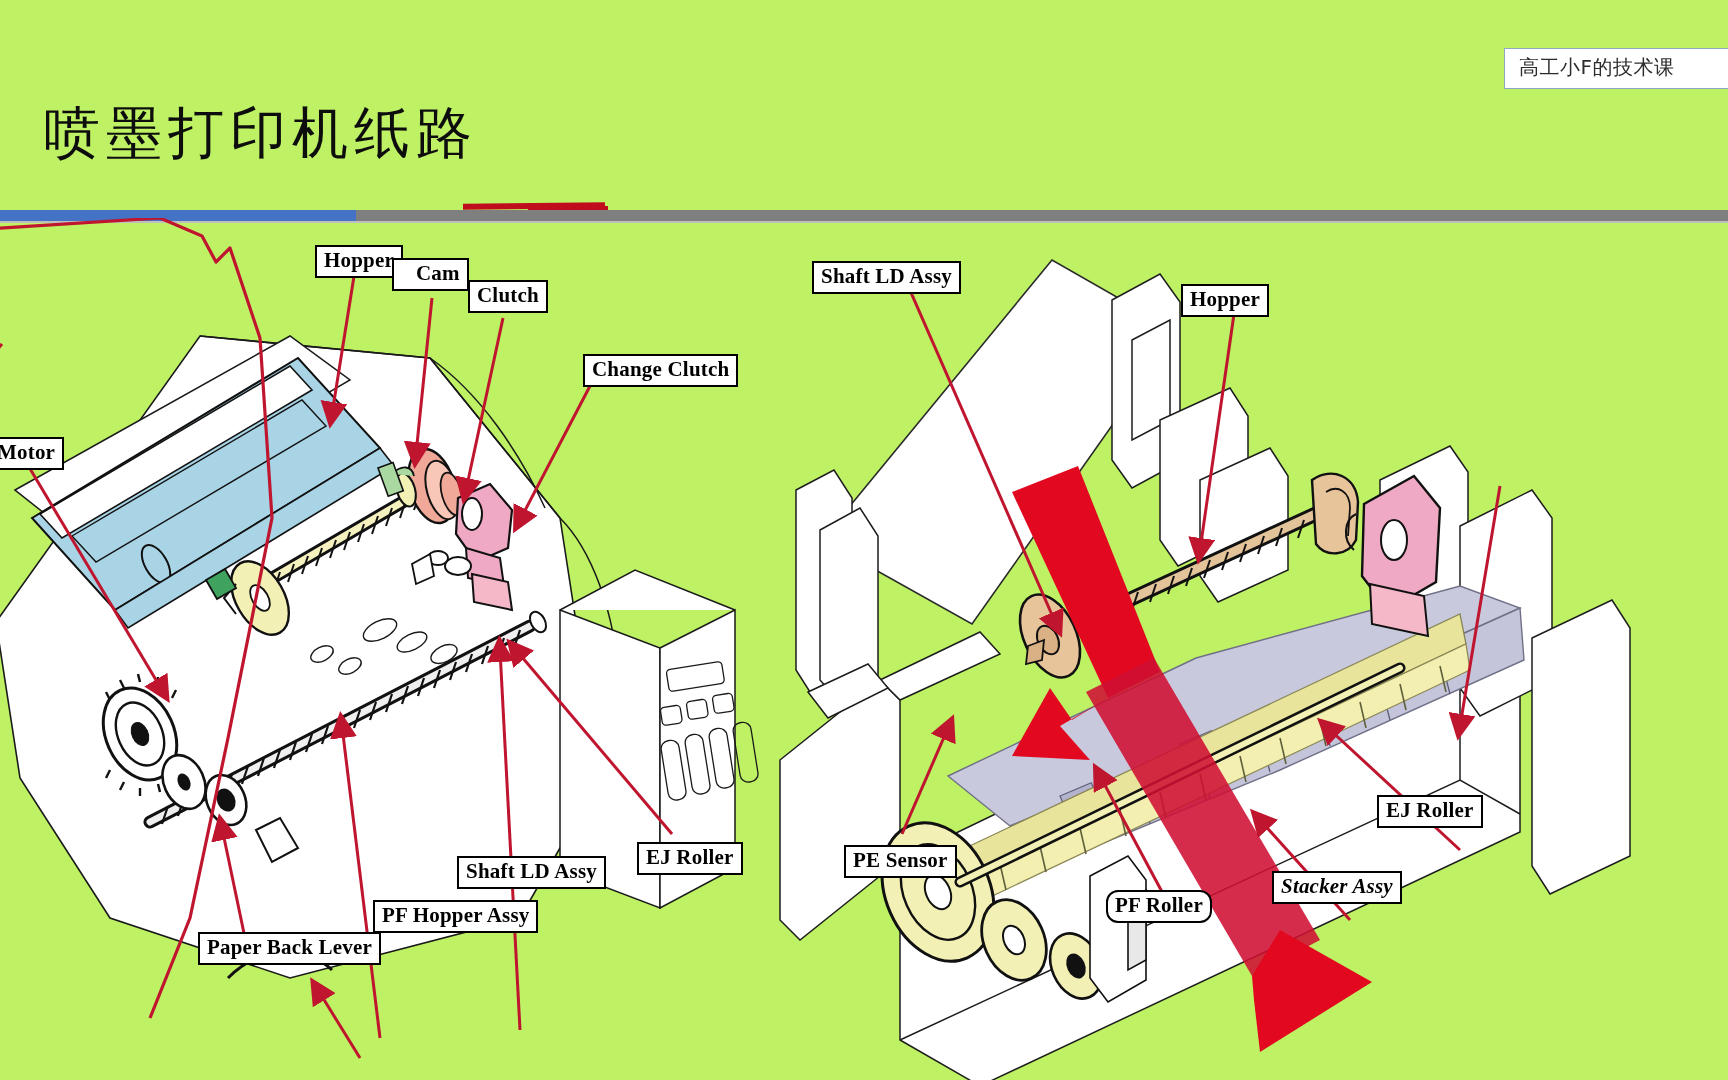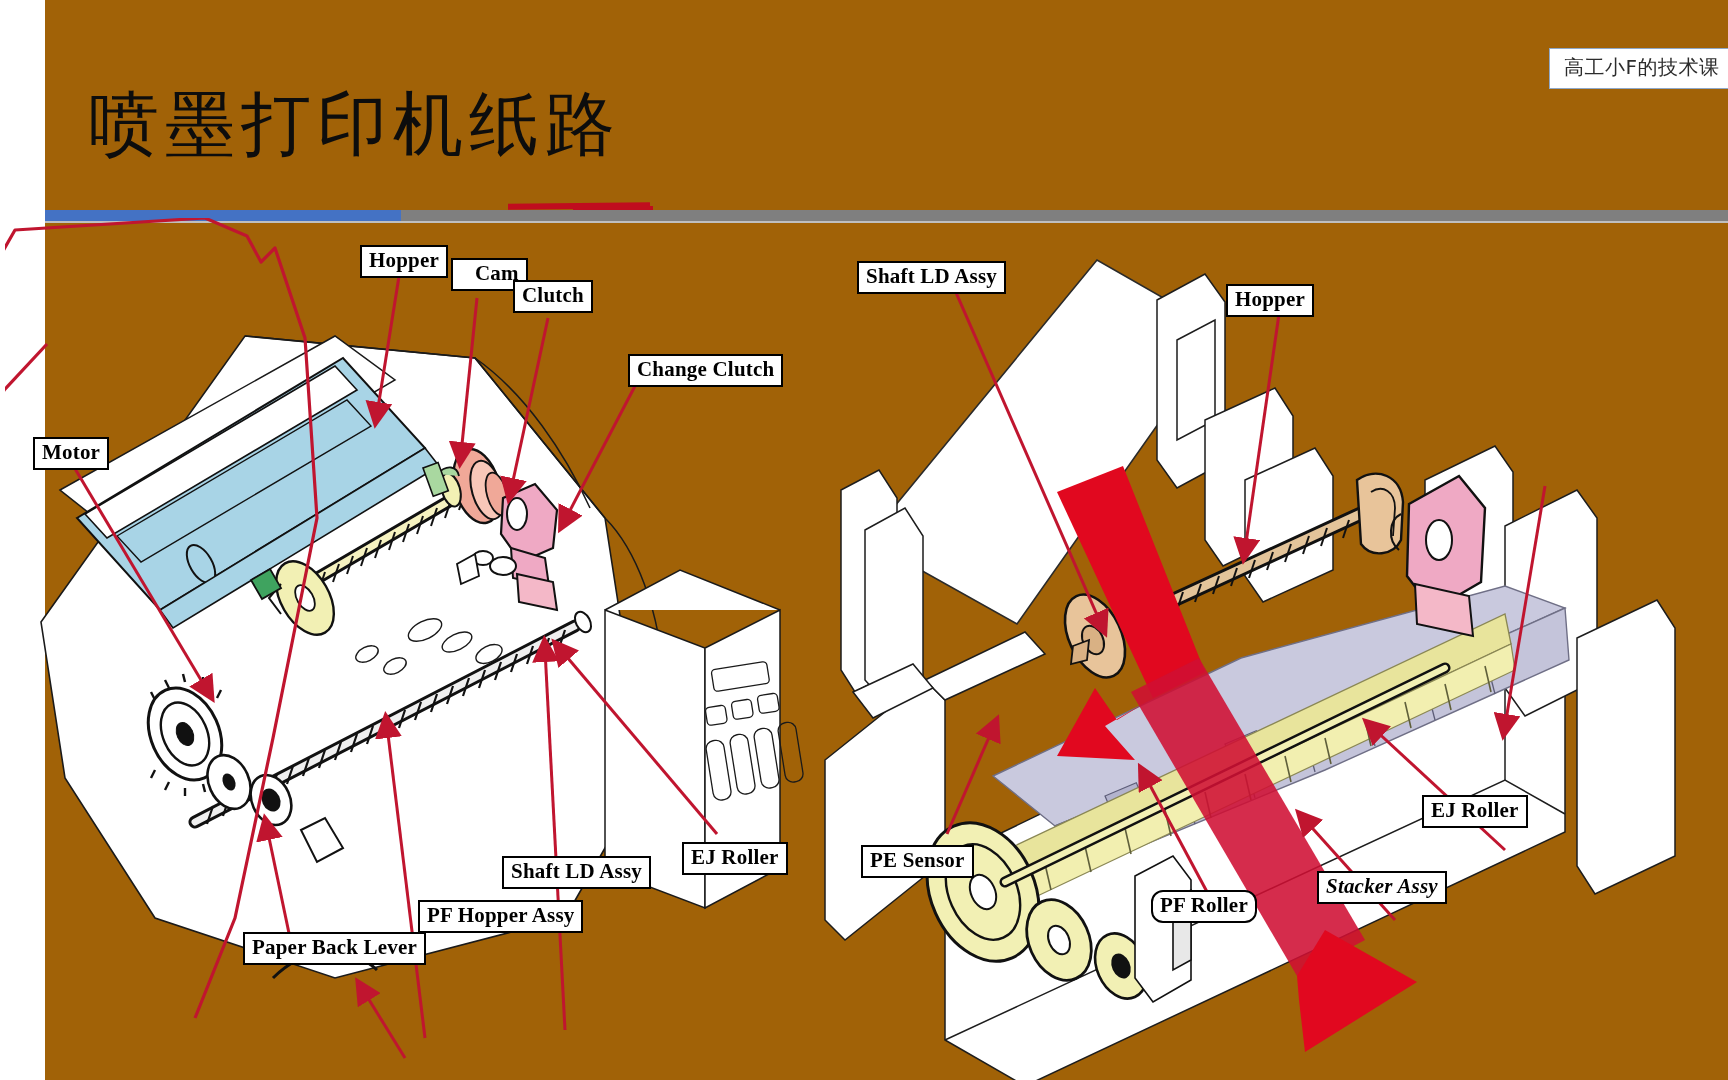--- a/index.html
+++ b/index.html
@@ -3,40 +3,40 @@
 <meta charset="utf-8">
 <style>
   html,body{margin:0;padding:0;}
   body{
     width:1728px;height:1080px;
     background:#ffffff;
     font-family:"Liberation Serif", serif;
     overflow:hidden;
     position:relative;
   }
-  .slide{position:absolute;inset:0;background:#a16207;margin-left:45px;}
+  .slide{position:absolute;inset:0;background:#bef264;}
 
   
   .watermark{
     position:absolute; top:48px; left:1504px;
     border:1px solid #8fa8c8;
     background:#ffffff;
     padding:5px 10px 7px 14px;
     font-family:"DejaVu Sans", sans-serif;
     font-size:20px; color:#2c2c2c;
     letter-spacing:.5px;
     white-space:nowrap;
     box-sizing:border-box;
     overflow:hidden;
     width:240px;
   }
   .slide-title{
-    position:absolute; top:88px; left:44px;
+    position:absolute; top:104px; left:44px;
     font-family:"DejaVu Sans", sans-serif;
-    font-size:70px; font-weight:400; color:#0d0d0d;
+    font-size:56px; font-weight:400; color:#0d0d0d;
     letter-spacing:6px; line-height:1.05;
     white-space:nowrap;
   }
   .title-underline{
     position:absolute; left:463px; top:203px;
     width:142px; height:6px; background:#c00d1e;
     transform:rotate(-0.6deg);
   }
   .title-underline.seg2{left:528px;top:206px;width:80px;transform:none;}
   .divider{
@@ -386,28 +386,28 @@
       <path d="M700,610 L568,488"></path>
       <path d="M590,680 L500,580"></path>
       <path d="M416,678 L340,536"></path>
       <path d="M142,594 L188,488"></path>
     </g>
   </svg>
   </div>
 
   <div class="callout" style="left:-12px;top:437px;">Motor</div>
   <div class="callout" style="left:315px;top:245px;">Hopper</div>
-  <div class="callout" style="left:406px;top:258px;padding-left:22px;">Cam</div>
+  <div class="callout" style="left:392px;top:258px;padding-left:22px;">Cam</div>
   <div class="callout" style="left:468px;top:280px;">Clutch</div>
   <div class="callout" style="left:583px;top:354px;">Change Clutch</div>
   <div class="callout" style="left:457px;top:856px;">Shaft LD Assy</div>
   <div class="callout" style="left:637px;top:842px;">EJ Roller</div>
   <div class="callout" style="left:373px;top:900px;">PF Hopper Assy</div>
   <div class="callout" style="left:198px;top:932px;">Paper Back Lever</div>
 
   <div class="callout" style="left:812px;top:261px;">Shaft LD Assy</div>
   <div class="callout" style="left:1181px;top:284px;">Hopper</div>
   <div class="callout" style="left:1377px;top:795px;">EJ Roller</div>
   <div class="callout" style="left:1272px;top:871px;font-style:italic;">Stacker Assy</div>
   <div class="callout" style="left:1106px;top:890px;border-radius:12px;">PF Roller</div>
-  <div class="callout" style="left:816px;top:845px;">PE Sensor</div>
+  <div class="callout" style="left:844px;top:845px;">PE Sensor</div>
 
 </div>
 
 </body></html>

